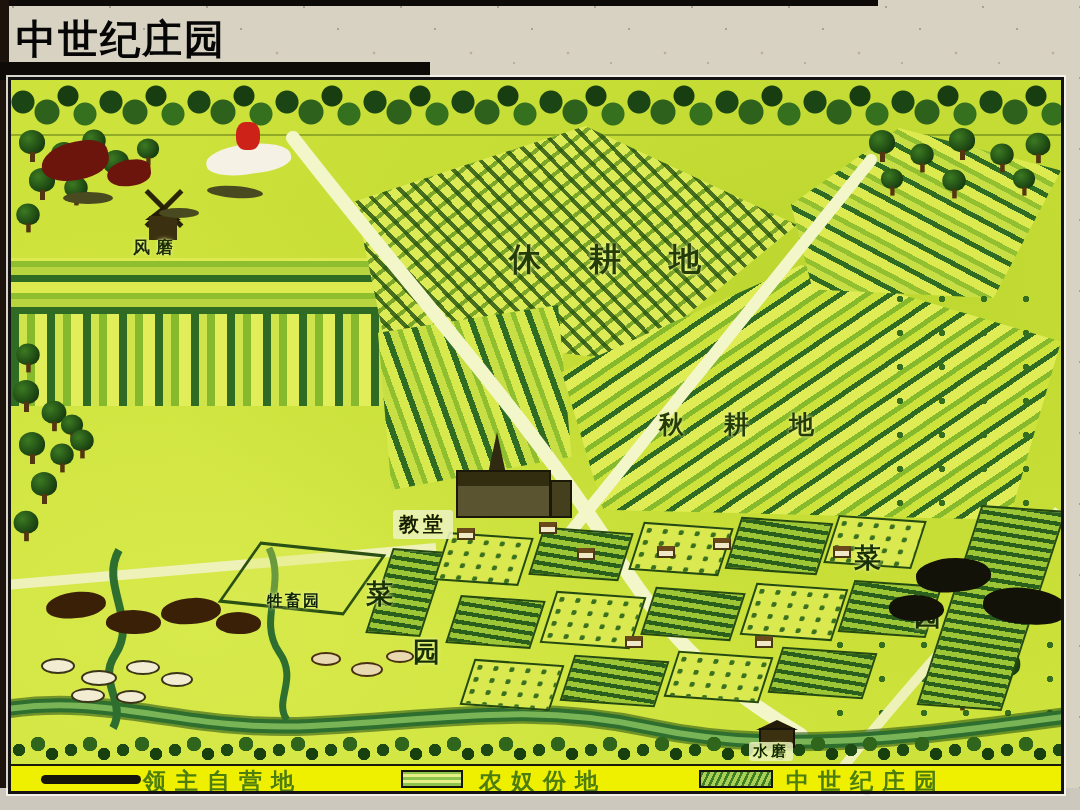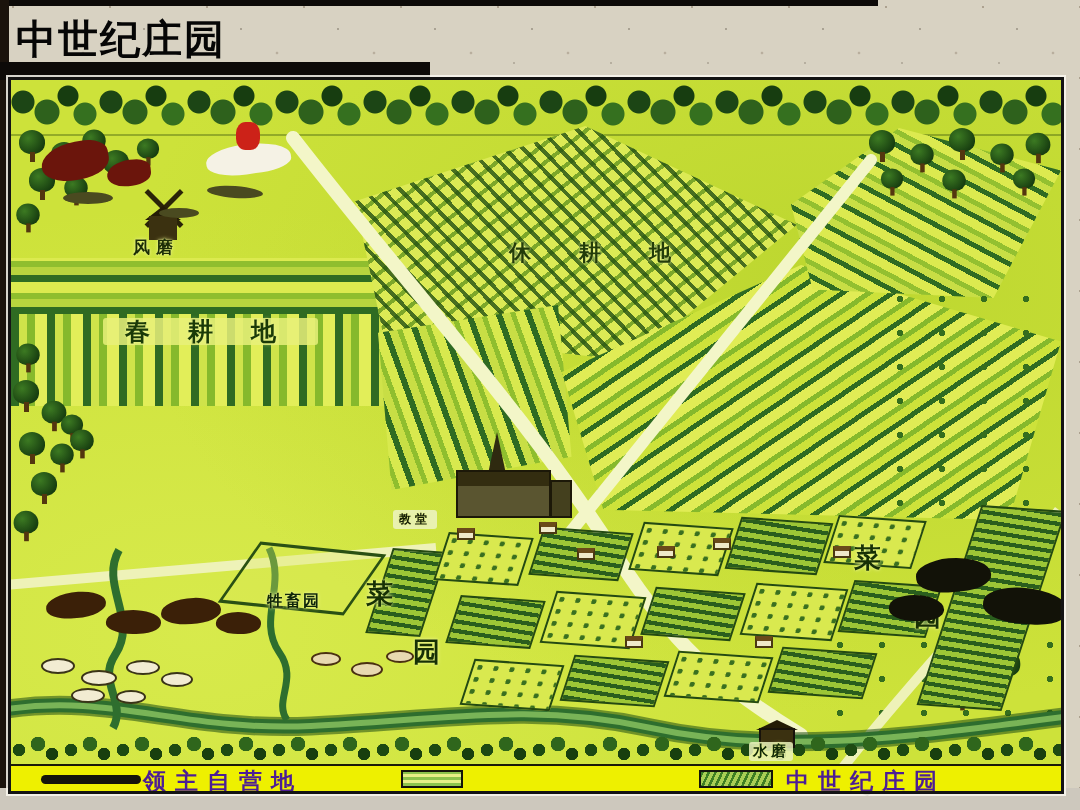--- a/index.html
+++ b/index.html
@@ -133,37 +133,37 @@
   
   .bushband{left:0;top:656px;width:1050px;height:28px;z-index:4;
     background-image:
       radial-gradient(circle at 8px 14px,#1d4a12 0 6px,transparent 6.5px),
       radial-gradient(circle at 27px 8px,#2f661c 0 7px,transparent 7.5px),
       radial-gradient(circle at 41px 18px,#183f0e 0 6px,transparent 6.5px);
     background-size:52px 28px;}
 
   
   .legend{left:0;top:684px;width:1050px;height:27px;background:#eef000;border-top:2px solid #1a1a08;z-index:6;}
-  .legend-label{position:absolute;top:0;font-size:23px;font-weight:800;color:#4c1d95;letter-spacing:9px;white-space:nowrap;}
+  .legend-label{position:absolute;top:0;font-size:23px;font-weight:800;color:#4d7c0f;letter-spacing:9px;white-space:nowrap;}
   .sw-demesne{position:absolute;left:30px;top:9px;width:100px;height:9px;background:#15150a;border-radius:5px;}
   .sw-serf{position:absolute;left:390px;top:4px;width:62px;height:18px;border:2px solid #15150a;box-sizing:border-box;
     background:repeating-linear-gradient(0deg,#8cc44c 0 3px,#e6ef86 3px 6px);}
   .sw-free{position:absolute;left:688px;top:4px;width:74px;height:18px;border:2px solid #15150a;box-sizing:border-box;
     background-color:#a9cf55;background-image:repeating-linear-gradient(115deg,#3f7f23 0 2.5px,transparent 2.5px 6px);}
 
   
   .mlabel{position:absolute;font-weight:bold;color:#17320a;white-space:nowrap;z-index:5;
     text-shadow:0 0 4px rgba(235,245,140,.95),0 0 2px rgba(235,245,140,.9);}
   .lbl-windmill{left:122px;top:156px;font-size:17px;letter-spacing:6px;color:#1c2e06;}
   .lbl-spring{left:92px;top:238px;width:215px;height:27px;background:rgba(232,240,122,.85);border-radius:3px;
     font-size:25px;line-height:27px;letter-spacing:38px;padding-left:22px;box-sizing:border-box;color:#1b3a08;}
-  .lbl-fallow{left:498px;top:158px;font-size:22px;letter-spacing:48px;color:#233c0a;}
+  .lbl-fallow{left:498px;top:158px;font-size:32px;letter-spacing:48px;color:#233c0a;}
   .lbl-autumn{left:648px;top:328px;font-size:25px;letter-spacing:40px;color:#233c0a;}
   .lbl-castle{font-size:18px;letter-spacing:14px;color:#0a1a05;position:absolute;left:58px;top:8px;font-weight:bold;z-index:5;}
-  .lbl-church{left:382px;top:430px;font-size:12px;letter-spacing:4px;background:rgba(235,242,190,.9);
+  .lbl-church{left:382px;top:430px;font-size:20px;letter-spacing:4px;background:rgba(235,242,190,.9);
     border-radius:3px;padding:1px 6px;color:#141c04;}
   .lbl-pen{left:256px;top:511px;font-size:16px;letter-spacing:2px;color:#10260a;}
   .veg{font-size:27px;color:#173005;}
   .lbl-veg-l1{left:355px;top:496px;}
   .lbl-veg-l2{left:402px;top:554px;}
   .lbl-veg-r1{left:843px;top:460px;}
   .lbl-veg-r2{left:903px;top:518px;}
   .lbl-mill{left:738px;top:662px;font-size:15px;letter-spacing:3px;background:rgba(235,242,190,.85);border-radius:3px;padding:0 4px;color:#102805;}
 </style>
 </head>
@@ -212,22 +212,22 @@
     <div class="abs rider"></div>
 
     <div class="abs windmill">
       <div class="wm-blade" style="transform:rotate(45deg);"></div>
       <div class="wm-blade" style="transform:rotate(-45deg);"></div>
       <div class="wm-roof"></div>
       <div class="wm-house"></div>
     </div>
     <div class="mlabel lbl-windmill">风磨</div>
 
-    <div class="mlabel lbl-spring">春耕地</div>
     <div class="mlabel lbl-fallow">休耕地</div>
+    <div class="mlabel lbl-autumn">秋耕地</div>
 
 
     <div class="abs church">
       <div class="ch-spire"></div>
       <div class="ch-nave"></div>
       <div class="ch-tower"></div>
     </div>
     <div class="mlabel lbl-church">教堂</div>
 
     <div class="abs pen"></div>
@@ -243,20 +243,21 @@
       <div class="wmill-body"></div>
     </div>
     <div class="mlabel lbl-mill">水磨</div>
 
     <div class="abs bushband"></div>
 
     <div class="abs legend">
       <div class="sw-demesne"></div>
       <div class="legend-label" style="left:132px;">领主自营地</div>
       <div class="sw-serf"></div>
+      <div class="legend-label" style="left:468px;">农奴份地</div>
       <div class="sw-free"></div>
       <div class="legend-label" style="left:775px;">中世纪庄园</div>
     </div>
 
     <div id="decor-root">
         <div class="tree" style="left: 8px; top: 50px; transform: scale(1);"></div>
         <div class="tree" style="left: 40px; top: 62px; transform: scale(1);"></div>
         <div class="tree" style="left: 70px; top: 48px; transform: scale(0.9);"></div>
         <div class="tree" style="left: 18px; top: 88px; transform: scale(1);"></div>
         <div class="tree" style="left: 52px; top: 95px; transform: scale(0.9);"></div>

